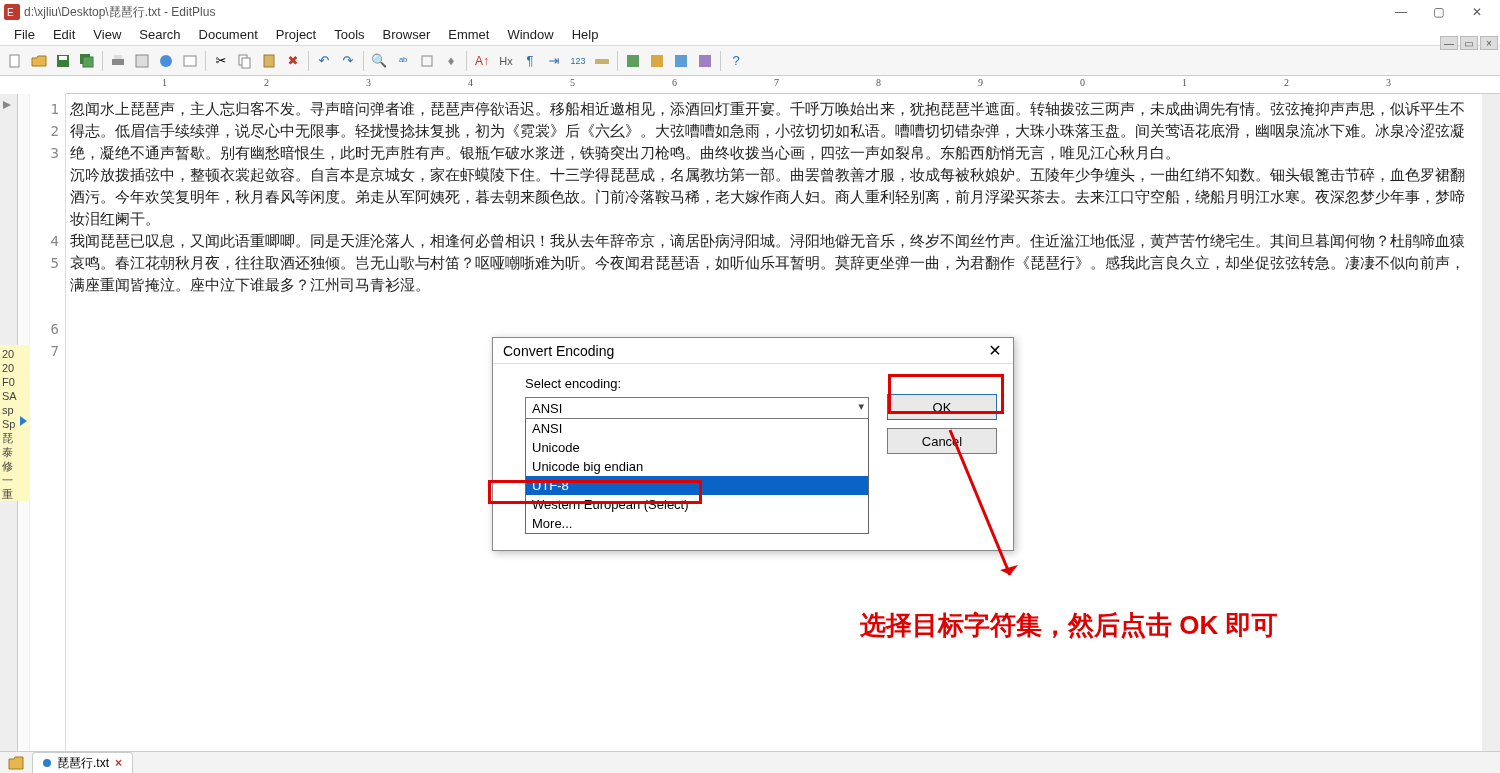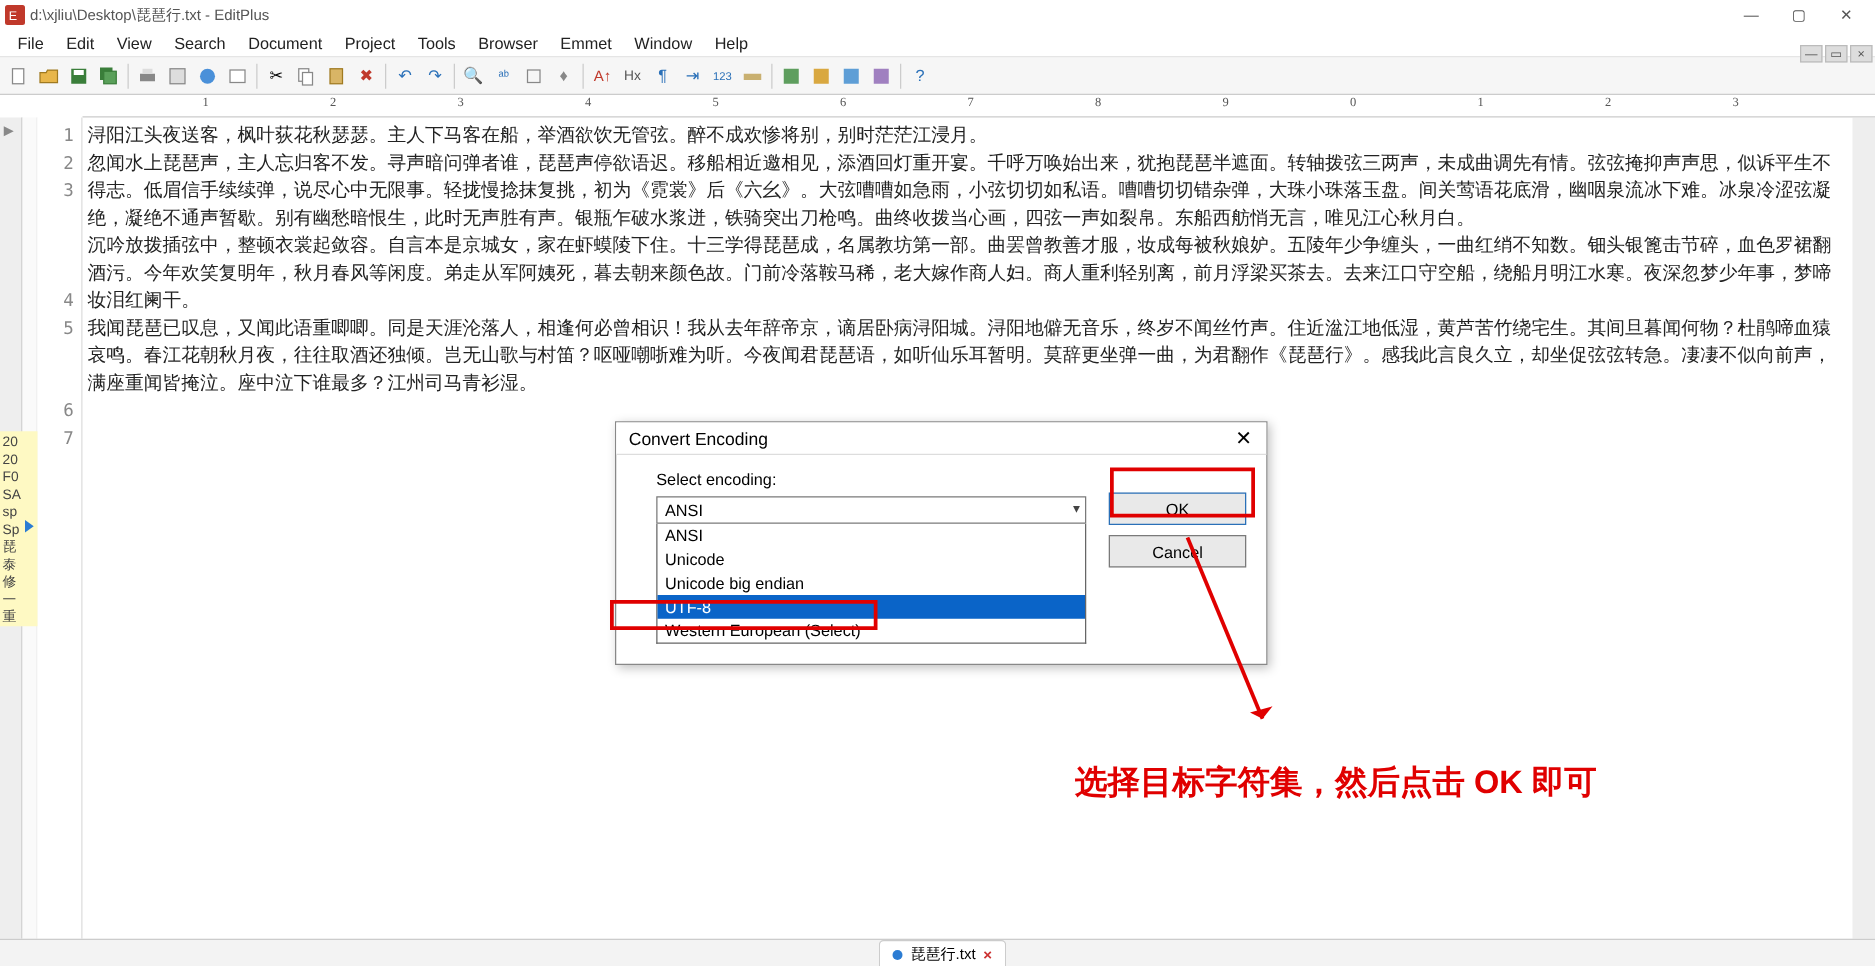--- a/index.html
+++ b/index.html
@@ -53,21 +53,21 @@
   .dlg-btn { height:26px; border:1px solid #7a7a7a; background:#e9e9e9; display:flex; align-items:center; justify-content:center; cursor:default;}
 
   
   .red-box { position:absolute; border:3px solid #e00000; pointer-events:none;}
   .red-box.ok { left:888px; top:374px; width:116px; height:40px;}
   .red-box.utf { left:488px; top:480px; width:214px; height:24px;}
   .annotation-text { position:absolute; left:860px; top:608px; color:#e00000; font-size:26px; font-weight:700;}
   .arrow { position:absolute; pointer-events:none; }
 
   
-  .tabbar { position:absolute; left:0; bottom:0; right:0; height:22px; background:#f3f3f3; border-top:1px solid #ccc; display:flex; align-items:center; padding-left:8px;flex-direction:column;}
+  .tabbar { position:absolute; left:0; bottom:0; right:0; height:22px; background:#f3f3f3; border-top:1px solid #ccc; display:flex; align-items:center; padding-left:8px;}
   .tabbar .folder-icon { width:16px; height:14px; margin-right:8px; }
   .tabbar .tab { display:flex; align-items:center; gap:6px; padding:2px 10px; background:#fff; border:1px solid #ccc; border-bottom:none; border-top-left-radius:4px; border-top-right-radius:4px; font-size:12px;}
   .tabbar .tab .dot { width:8px; height:8px; border-radius:50%; background:#2b7cd3;}
   .tabbar .x { color:#c33; font-weight:bold;}
   
   .mdi-ctrls { position:absolute; right:2px; top:36px; display:flex; gap:2px;}
   .mdi-ctrls span { width:18px; height:14px; background:#ddd; font-size:10px; display:flex; align-items:center; justify-content:center; color:#555; border:1px solid #bbb;}
   
   .tri { position:absolute; left:20px; top:416px; width:0;height:0;border-top:5px solid transparent;border-bottom:5px solid transparent;border-left:7px solid #2b7cd3;}
 </style>
@@ -240,21 +240,20 @@
   <div class="gutter">
     <div>1</div>
     <div>2</div>
     <div style="height:88px;">3</div>
     <div>4</div>
     <div style="height:66px;">5</div>
     <div>6</div>
     <div>7</div>
   </div>
   <div class="content">
-    <p>浔阳江头夜送客，枫叶荻花秋瑟瑟。主人下马客在船，举酒欲饮无管弦。醉不成欢惨将别，别时茫茫江浸月。</p>
     <p></p>
     <p>忽闻水上琵琶声，主人忘归客不发。寻声暗问弹者谁，琵琶声停欲语迟。移船相近邀相见，添酒回灯重开宴。千呼万唤始出来，犹抱琵琶半遮面。转轴拨弦三两声，未成曲调先有情。弦弦掩抑声声思，似诉平生不得志。低眉信手续续弹，说尽心中无限事。轻拢慢捻抹复挑，初为《霓裳》后《六幺》。大弦嘈嘈如急雨，小弦切切如私语。嘈嘈切切错杂弹，大珠小珠落玉盘。间关莺语花底滑，幽咽泉流冰下难。冰泉冷涩弦凝绝，凝绝不通声暂歇。别有幽愁暗恨生，此时无声胜有声。银瓶乍破水浆迸，铁骑突出刀枪鸣。曲终收拨当心画，四弦一声如裂帛。东船西舫悄无言，唯见江心秋月白。</p>
     <p></p>
     <p>沉吟放拨插弦中，整顿衣裳起敛容。自言本是京城女，家在虾蟆陵下住。十三学得琵琶成，名属教坊第一部。曲罢曾教善才服，妆成每被秋娘妒。五陵年少争缠头，一曲红绡不知数。钿头银篦击节碎，血色罗裙翻酒污。今年欢笑复明年，秋月春风等闲度。弟走从军阿姨死，暮去朝来颜色故。门前冷落鞍马稀，老大嫁作商人妇。商人重利轻别离，前月浮梁买茶去。去来江口守空船，绕船月明江水寒。夜深忽梦少年事，梦啼妆泪红阑干。</p>
     <p></p>
     <p>我闻琵琶已叹息，又闻此语重唧唧。同是天涯沦落人，相逢何必曾相识！我从去年辞帝京，谪居卧病浔阳城。浔阳地僻无音乐，终岁不闻丝竹声。住近湓江地低湿，黄芦苦竹绕宅生。其间旦暮闻何物？杜鹃啼血猿哀鸣。春江花朝秋月夜，往往取酒还独倾。岂无山歌与村笛？呕哑嘲哳难为听。今夜闻君琵琶语，如听仙乐耳暂明。莫辞更坐弹一曲，为君翻作《琵琶行》。感我此言良久立，却坐促弦弦转急。凄凄不似向前声，满座重闻皆掩泣。座中泣下谁最多？江州司马青衫湿。</p>
   </div>
   <div class="scrollbar-right"></div>
 </div>
 
@@ -283,20 +282,21 @@
       <div class="dialog-label">Select encoding:</div>
       <div class="combo">
         <span>ANSI</span>
       </div>
       <div class="listbox">
         <div class="opt">ANSI</div>
         <div class="opt">Unicode</div>
         <div class="opt">Unicode big endian</div>
         <div class="opt sel">UTF-8</div>
         <div class="opt">Western European (Select)</div>
+        <div class="opt">More...</div>
       </div>
     </div>
     <div class="dialog-right">
       <div class="dlg-btn" style="border:1px solid #2a70b8;">
           <span>OK</span>
         </div>
       <div class="dlg-btn">
           <span>Cancel</span>
         </div>
     </div>

